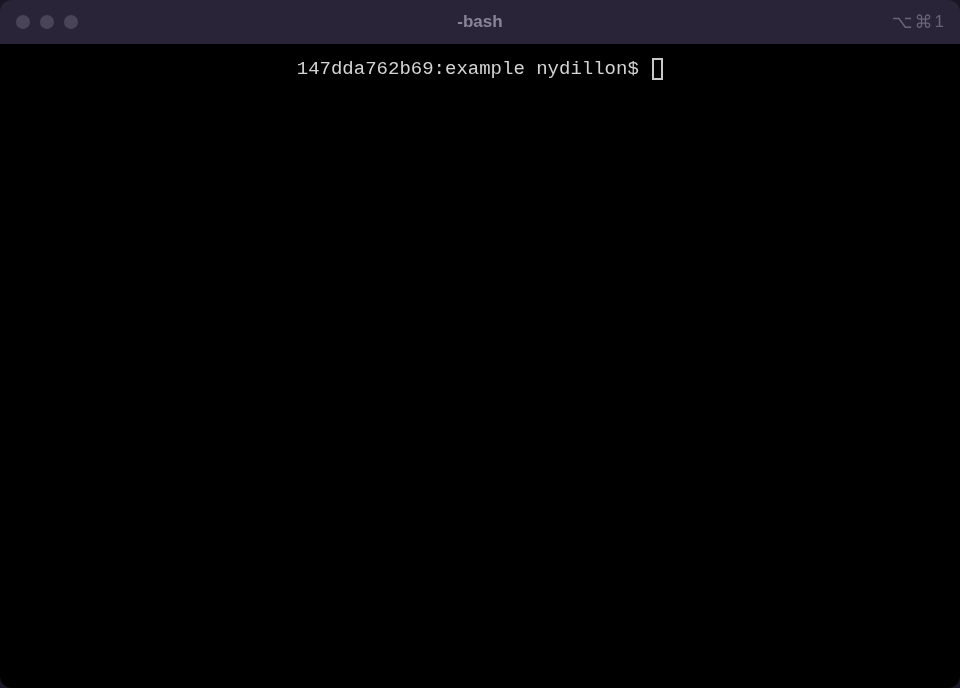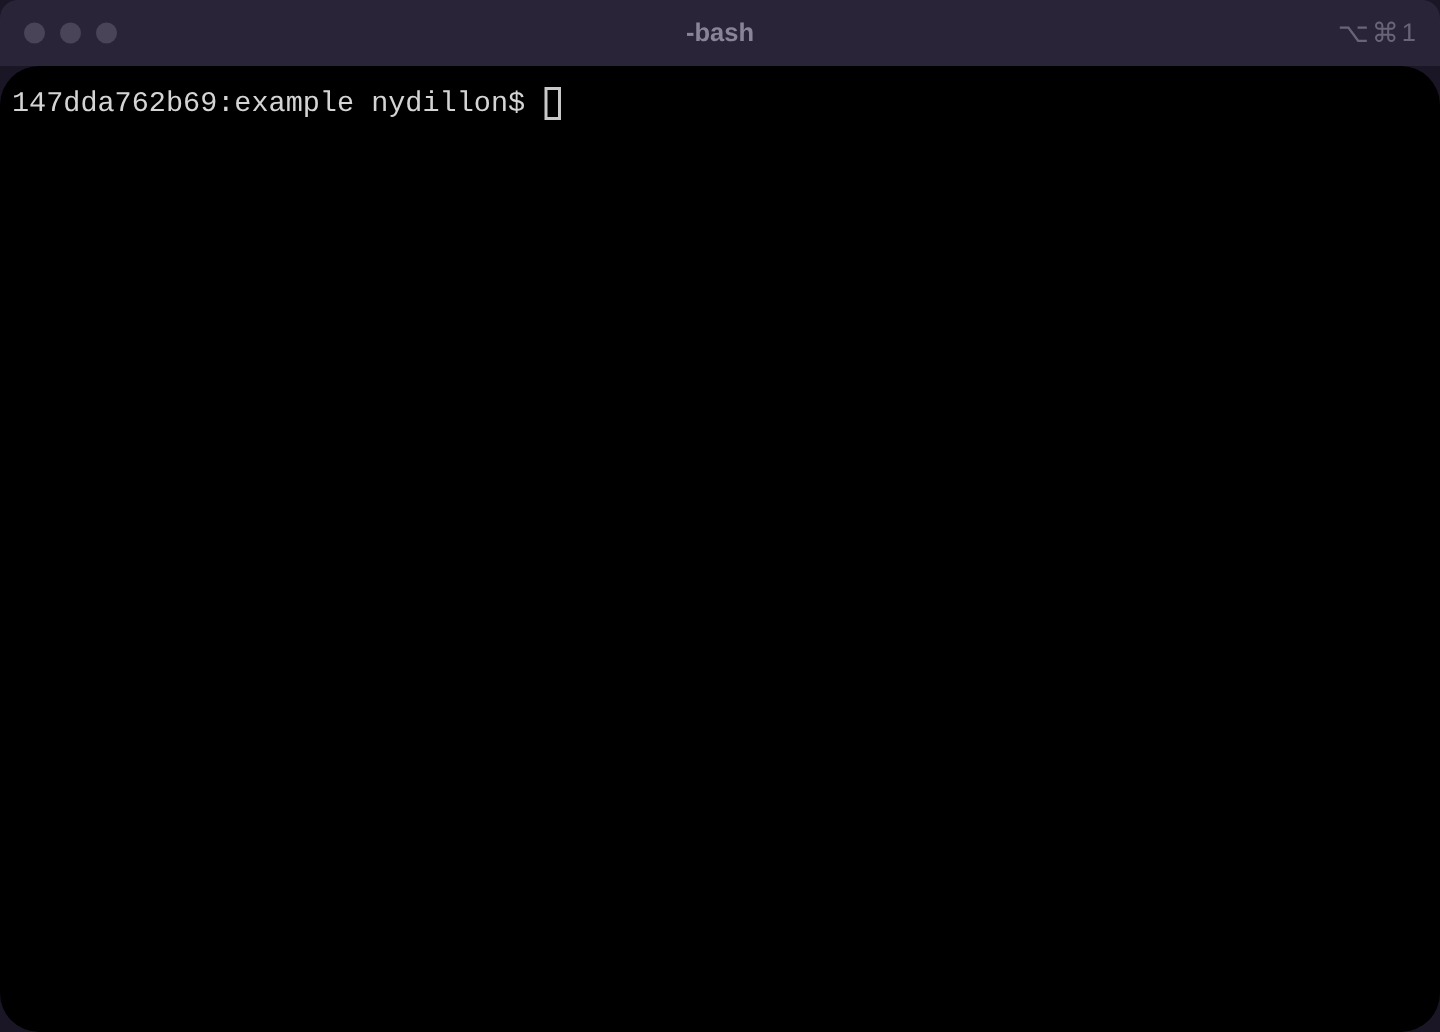--- a/index.html
+++ b/index.html
@@ -1,18 +1,19 @@
 <!DOCTYPE html>
 <html><head>
   <meta charset="utf-8">
   <style>
     * {
       margin: 0;
       padding: 0;
       box-sizing: border-box;
+      justify-content: center;
     }
     body {
       width: 960px;
       height: 688px;
       background: #1a1626;
       font-family: 'Menlo', 'Monaco', 'Courier New', monospace;
       overflow: hidden;
       border-radius: 12px;
     }
     .titlebar {
@@ -62,21 +63,20 @@
       font-weight: 500;
     }
     .terminal-body {
       background: #000000;
       height: calc(688px - 44px);
       padding: 12px 8px;
       color: #d4d4d4;
       font-size: 19px;
       line-height: 1.4;
       overflow: auto;
-      border-radius: 26px;
     }
     .prompt-line {
       display: flex;
       align-items: center;
       white-space: pre;
     }
     .prompt-text {
       color: #d4d4d4;
     }
     .cursor {

